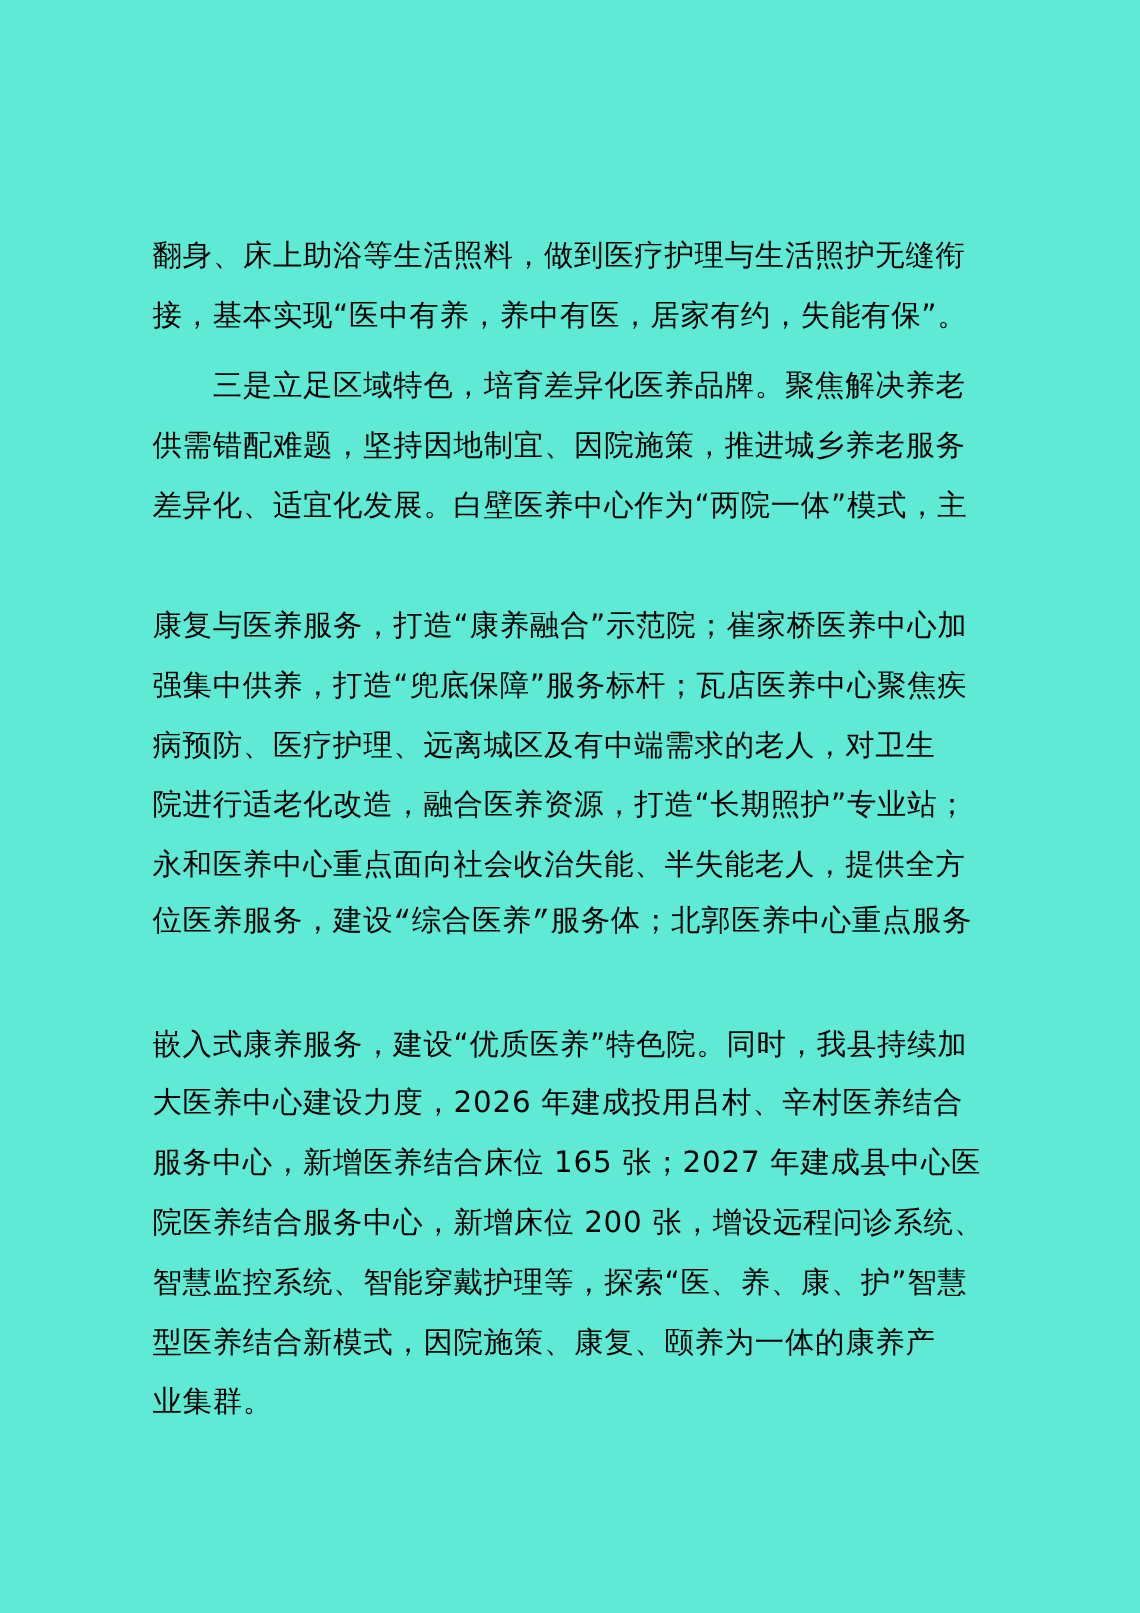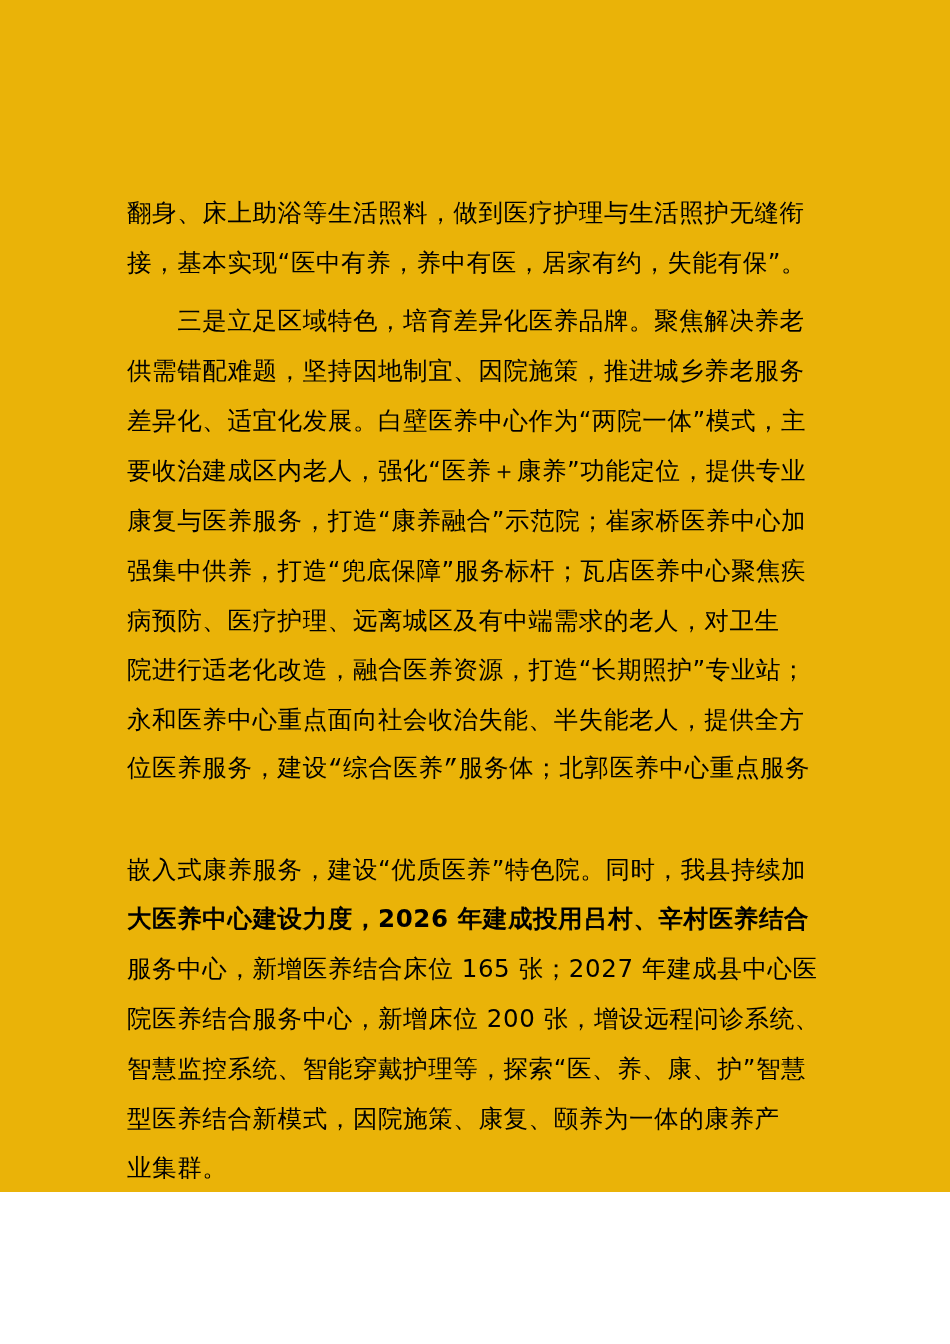--- a/index.html
+++ b/index.html
@@ -13,22 +13,22 @@
       position: relative;
       overflow: hidden;
       font-family: "DejaVu Sans", "Liberation Sans", sans-serif;
       color: #000000;
     }
     .page {
       position: absolute;
       left: 0;
       top: 0;
       width: 950px;
-      height: 1192px;
-      background: #eab308;
+      height: 1344px;
+      background: #5eead4;
     }
     .line {
       position: absolute;
       left: 127px;
       width: 700px;
       font-size: 24.5px;
       line-height: 30px;
       white-space: nowrap;
       letter-spacing: 0.6px;
     }
@@ -37,27 +37,26 @@
 <body>
 
 <div class="page">
 
   <div class="line" style="top:198px;">翻身、床上助浴等生活照料，做到医疗护理与生活照护无缝衔</div>
   <div class="line" style="top:248px;">接，基本实现“医中有养，养中有医，居家有约，失能有保”。</div>
 
   <div class="line" style="top:306px;">　　三是立足区域特色，培育差异化医养品牌。聚焦解决养老</div>
   <div class="line" style="top:356px;">供需错配难题，坚持因地制宜、因院施策，推进城乡养老服务</div>
   <div class="line" style="top:406px;">差异化、适宜化发展。白壁医养中心作为“两院一体”模式，主</div>
-  <div class="line" style="top:456px;">要收治建成区内老人，强化“医养＋康养”功能定位，提供专业</div>
   <div class="line" style="top:506px;">康复与医养服务，打造“康养融合”示范院；崔家桥医养中心加</div>
   <div class="line" style="top:556px;">强集中供养，打造“兜底保障”服务标杆；瓦店医养中心聚焦疾</div>
   <div class="line" style="top:606px;">病预防、医疗护理、远离城区及有中端需求的老人，对卫生</div>
   <div class="line" style="top:655px;">院进行适老化改造，融合医养资源，打造“长期照护”专业站；</div>
   <div class="line" style="top:705px;">永和医养中心重点面向社会收治失能、半失能老人，提供全方</div>
   <div class="line" style="top:755px;font-family:Liberation Mono, monospace;">位医养服务，建设“综合医养”服务体；北郭医养中心重点服务</div>
   <div class="line" style="top:855px;">嵌入式康养服务，建设“优质医养”特色院。同时，我县持续加</div>
-  <div class="line" style="top:904px;font-weight:bold;">大医养中心建设力度，2026 年建成投用吕村、辛村医养结合</div>
+  <div class="line" style="top:904px;">大医养中心建设力度，2026 年建成投用吕村、辛村医养结合</div>
   <div class="line" style="top:954px;">服务中心，新增医养结合床位 165 张；2027 年建成县中心医</div>
   <div class="line" style="top:1004px;">院医养结合服务中心，新增床位 200 张，增设远程问诊系统、</div>
   <div class="line" style="top:1054px;">智慧监控系统、智能穿戴护理等，探索“医、养、康、护”智慧</div>
   <div class="line" style="top:1104px;">型医养结合新模式，因院施策、康复、颐养为一体的康养产</div>
   <div class="line" style="top:1153px;">业集群。</div>
 </div>
 
 </body></html>

